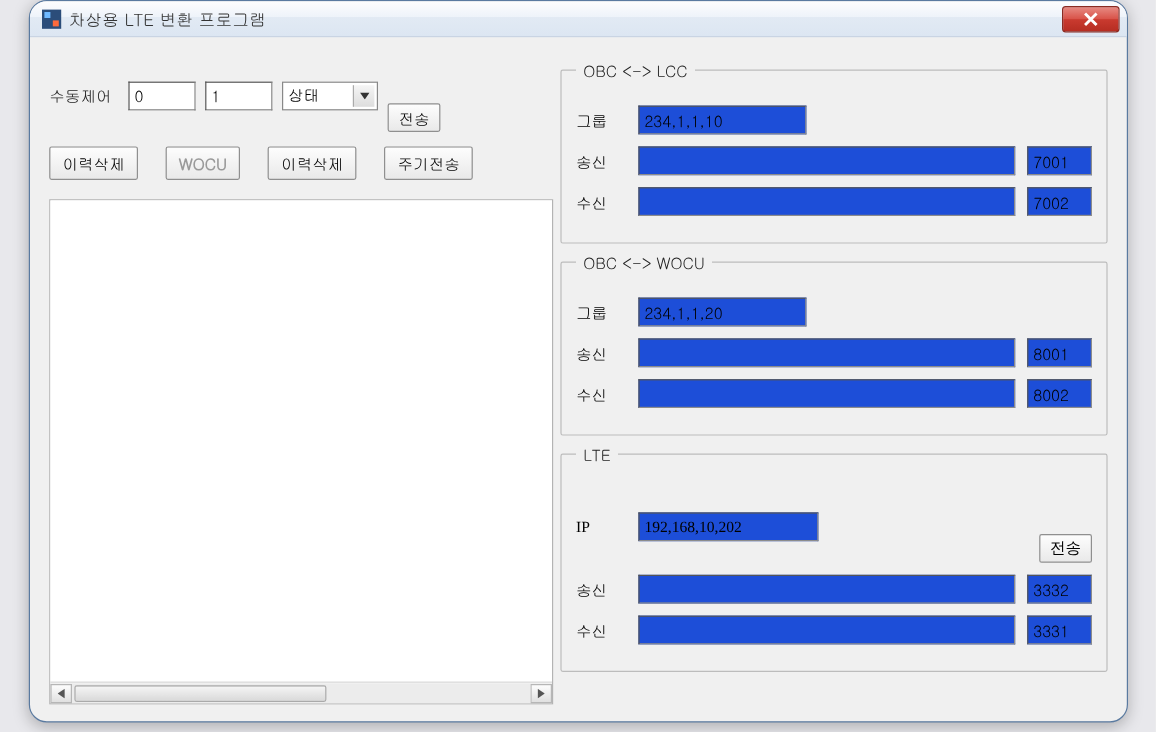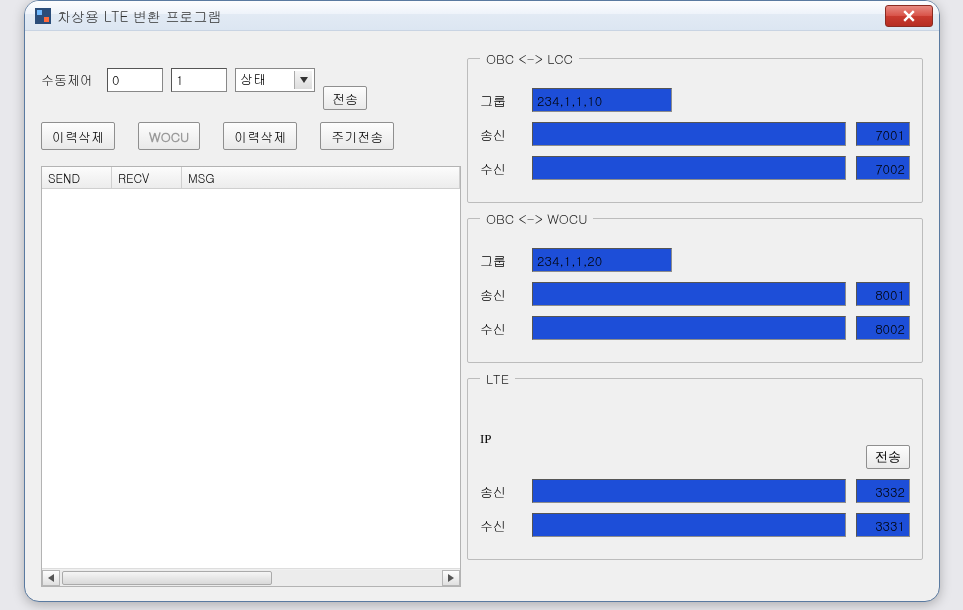--- a/index.html
+++ b/index.html
@@ -150,21 +150,21 @@
     padding:0 6px; color:#222; font-size:13px;
   }
   .frow { display:flex; align-items:center; gap:10px; margin:10px 0; }
   .frow .flabel { width:42px; }
   .text-input {
     height:24px; border:1px solid #8c8c8c; border-top-color:#555; border-left-color:#555;
     background:#1d4ed8; padding:2px 4px; font-family:inherit; font-size:13px;
   }
   .w-group { width:140px; }
   .w-long  { flex:1; }
-  .w-port  { width:54px; text-align:right; }
+  .w-port  { width:54px; text-align:left; }
   .w-ip    { width:150px; }
   .lte-top { display:flex; align-items:center; gap:10px;font-family:Liberation Serif, serif; }
   .lte-top .spacer { flex:1; }
 </style>
 </head>
 <body>
 
 <div class="window">
   <div class="titlebar">
     <div class="app-icon"></div>
@@ -196,25 +196,20 @@
       </div>
 
       <div class="row" style="gap:23px;">
         <button class="btn">이력삭제</button>
         <button class="btn disabled">WOCU</button>
         <button class="btn">이력삭제</button>
         <button class="btn">주기전송</button>
       </div>
 
       <div class="table-wrap">
-        <div class="thead">
-          <div class="th send">SEND</div>
-          <div class="th recv">RECV</div>
-          <div class="th msg">MSG</div>
-        </div>
         <div class="tbody"></div>
         <div class="hscroll">
           <div class="arrowbtn">
             <svg width="6" height="8" viewBox="0 0 6 8">
                 <path d="M6 0 L0 4 L6 8 Z" fill="#555"></path>
               </svg>
           </div>
           <div class="track">
             <div class="thumb"></div>
           </div>
@@ -262,20 +257,21 @@
           <span class="flabel">수신</span>
           <input class="text-input w-long" value="" style="">
           <input class="text-input w-port" value="8002" style="">
         </div>
       </fieldset>
 
       <fieldset class="group">
         <legend>LTE</legend>
         <div class="frow lte-top">
           <span class="flabel">IP</span>
+          <input class="text-input w-ip" value="192,168,10,202" style="">
           <span class="spacer"></span>
           <button class="btn small">전송</button>
         </div>
         <div class="frow">
           <span class="flabel">송신</span>
           <input class="text-input w-long" value="" style="">
           <input class="text-input w-port" value="3332" style="">
         </div>
         <div class="frow">
           <span class="flabel">수신</span>

